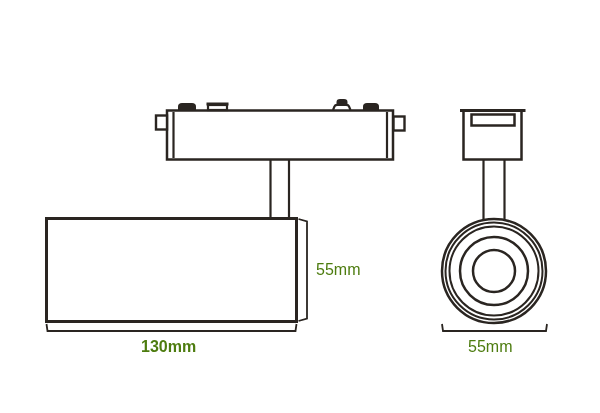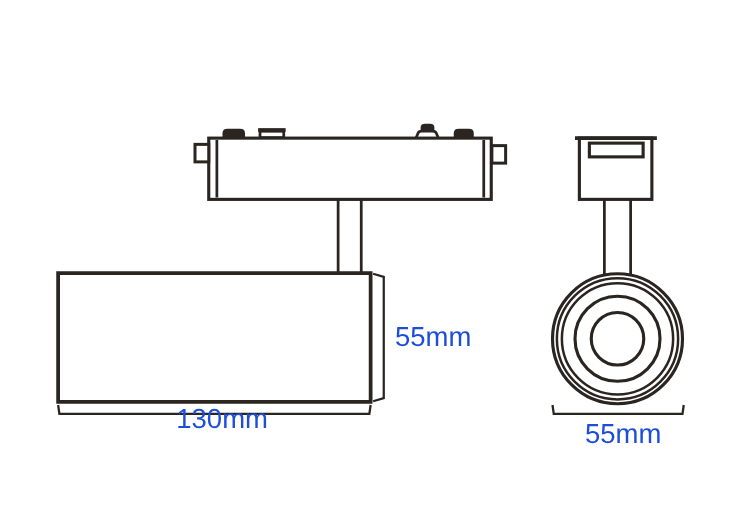--- a/index.html
+++ b/index.html
@@ -15,28 +15,28 @@
     font-family: "Liberation Sans", sans-serif;
     overflow: hidden;
   }
   .drawing {
     position: absolute;
     left: 0;
     top: 0;
   }
   .dim-label {
     position: absolute;
-    color: #1d4ed8;
-    font-size: 22px;
+    color: #4d7c0f;
+    font-size: 16px;
     line-height: 18px;
     text-align: left;
     white-space: nowrap;
     user-select: none;
   }
-  .dim-label.body-width  { left: 141px; top: 326px; width: 56px; }
+  .dim-label.body-width  { left: 141px; top: 338px; width: 56px; font-weight: bold; }
   .dim-label.body-height { left: 316px; top: 261px; }
   .dim-label.head-width  { left: 468px; top: 338px; width: 52px; }
 </style>
 </head>
 <body>
 
 <div class="canvas">
 
   <svg class="drawing" width="600" height="413" viewBox="0 0 600 413" fill="none" stroke="#2a2521" stroke-width="2.2" stroke-linejoin="miter">
 

